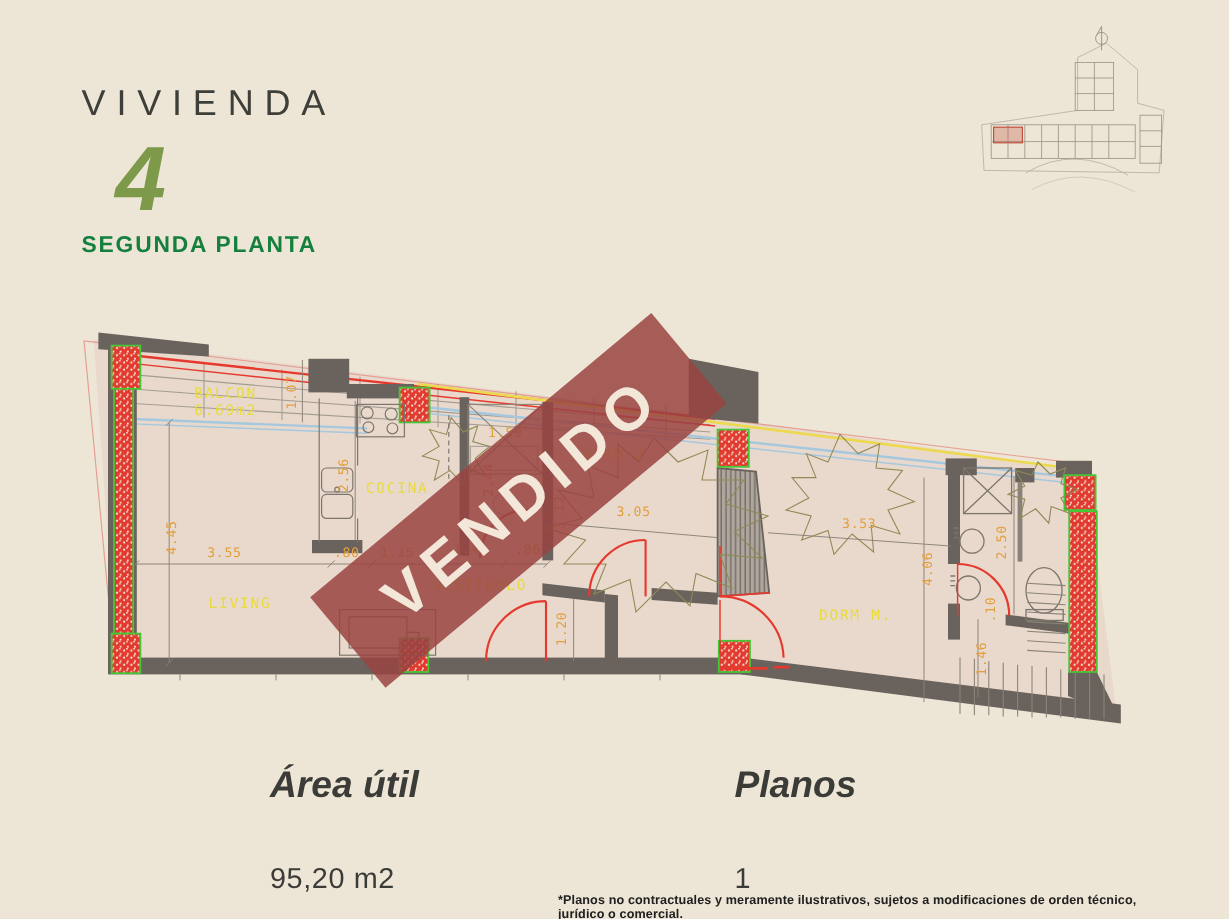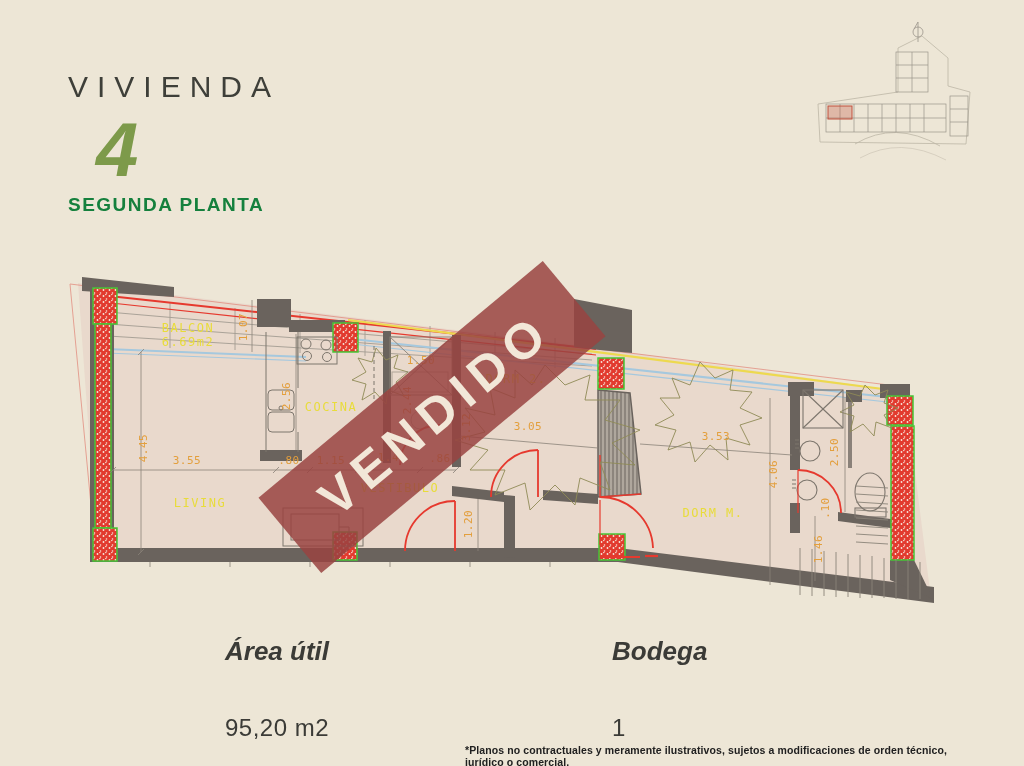--- a/index.html
+++ b/index.html
@@ -40,21 +40,21 @@
   .banner span{
     color:#F2E7D8;font-size:50px;font-weight:bold;letter-spacing:8px;
     font-family:"Liberation Sans", sans-serif;
     transform:translateX(4px);
   }
 
   
   .info{position:absolute;top:636px;left:0;width:1024px;color:#3B3B37;}
   .info .col{position:absolute;top:0;}
   .col.c1{left:225px;} .col.c2{left:397px;} .col.c3{left:612px;}
-  .info-label{font-size:26px;font-weight:bold;font-style:italic;margin-bottom:1px;}
+  .info-label{font-size:31px;font-weight:bold;font-style:italic;margin-bottom:1px;}
   .info-value{font-size:24px;font-weight:400;letter-spacing:0.5px;margin-top:47px;}
 
   .footnote{
     position:absolute;top:744px;left:465px;width:510px;
     font-size:10.5px;font-weight:bold;color:#202020;letter-spacing:0.1px;
   }
 </style>
 </head>
 <body>
 
@@ -333,20 +333,20 @@
   </div>
 
   <div class="info">
     <div class="col c1">
       <div class="info-label">Área útil</div>
       <div class="info-value">95,20 m2</div>
     </div>
     <div class="col c2">
     </div>
     <div class="col c3">
-      <div class="info-label">Bodega</div>
+      <div class="info-label">Planos</div>
       <div class="info-value">1</div>
     </div>
   </div>
 
   <div class="footnote">*Planos no contractuales y meramente ilustrativos, sujetos a modificaciones de orden técnico, jurídico o comercial.</div>
 
 </div>
 
 </body></html>

